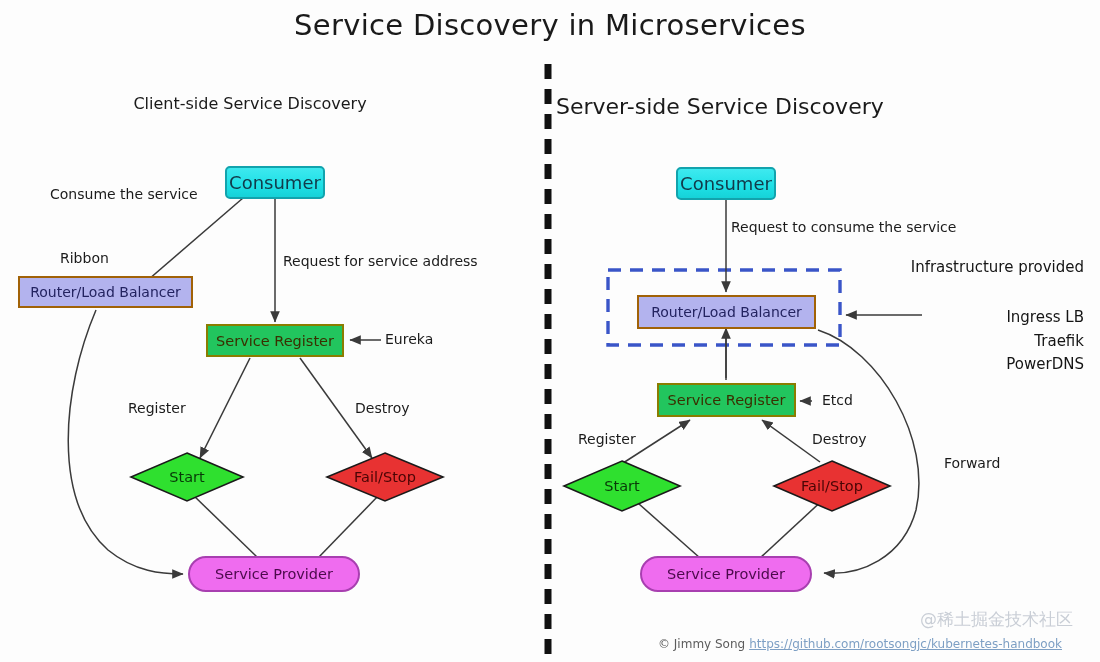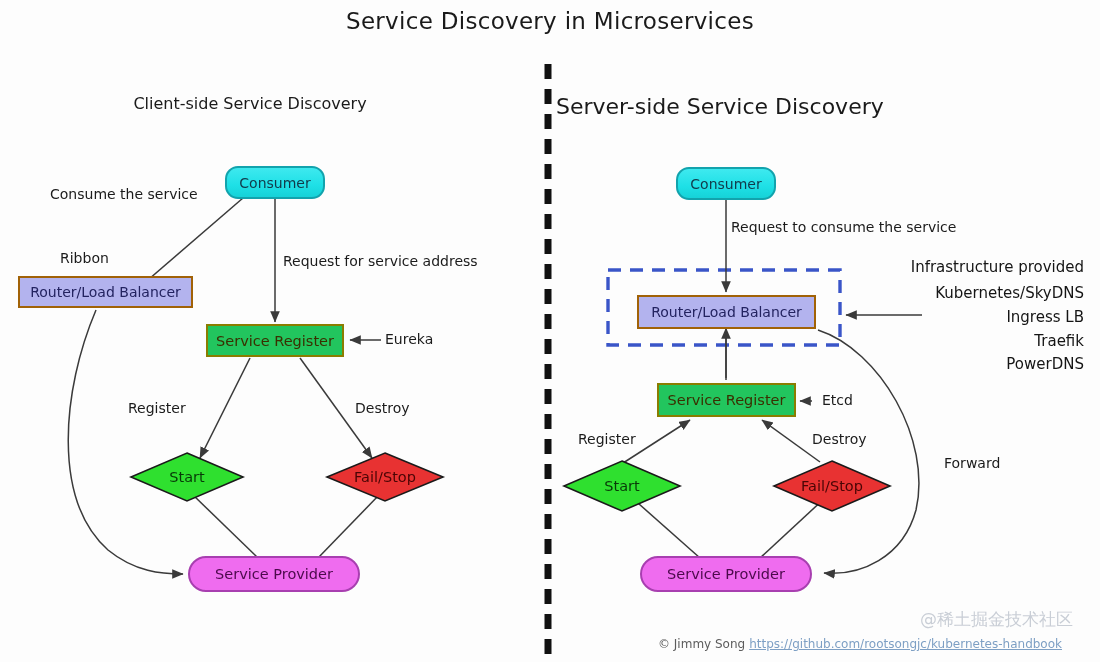--- a/index.html
+++ b/index.html
@@ -14,37 +14,37 @@
   svg#canvas{position:absolute;left:0;top:0;width:1100px;height:662px;}
 
   .ttl{
     position:absolute;
     font-family:"DejaVu Sans", sans-serif;
     color:#1a1a1a;
     white-space:nowrap;
   }
   #main-title{
     left:0;top:8px;width:1100px;text-align:center;
-    font-size:23px;letter-spacing:.3px;
+    font-size:29px;letter-spacing:.3px;
   }
   #left-title{left:0;top:94px;width:500px;text-align:center;font-size:16px;}
   #right-title{left:556px;top:94px;width:500px;text-align:left;font-size:22px;}
 
   
   .node{
     position:absolute;
     display:flex;align-items:center;justify-content:center;
     font-family:"DejaVu Sans", sans-serif;
     white-space:nowrap;
     box-sizing:border-box;
   }
   .pill-consumer{
     background:linear-gradient(180deg,#3ee9ef 0%, #1ee0e6 60%, #16d2d8 100%);
-    border:2px solid #12a3ad;border-radius:13px;
-    color:#123a4a;font-size:14px;
+    border:2px solid #12a3ad;border-radius:5px;
+    color:#123a4a;font-size:18px;
   }
   .box-router{
     background:#b3b3ee;border:2px solid #a16207;
     color:#232360;font-size:14px;
   }
   .box-register{
     background:#22c55e;border:2px solid #8b7d00;
     color:#3a3000;font-size:14.5px;
   }
   .pill-provider{
@@ -187,21 +187,20 @@
 
   <div class="node pill-provider" style="left:640px;top:556px;width:172px;height:36px;">Service Provider</div>
 
   <div class="lbl" style="left:731px;top:219px;">Request to consume the service</div>
   <div class="lbl" style="left:822px;top:392px;">Etcd</div>
   <div class="lbl" style="left:578px;top:431px;">Register</div>
   <div class="lbl" style="left:812px;top:431px;">Destroy</div>
   <div class="lbl" style="left:944px;top:455px;">Forward</div>
 
   <div class="lbl infra r" style="left:780px;top:258px;width:304px;">Infrastructure provided</div>
-  <div class="lbl infra r" style="left:780px;top:284px;width:304px;">Kubernetes/SkyDNS</div>
   <div class="lbl infra r" style="left:780px;top:332px;width:304px;">Traefik</div>
   <div class="lbl infra r" style="left:780px;top:308px;width:304px;">Ingress LB</div>
   <div class="lbl infra r" style="left:780px;top:355px;width:304px;">PowerDNS</div>
 
   <div id="credit">
     <span>© Jimmy Song</span><a class="url" href="#">https://github.com/rootsongjc/kubernetes-handbook</a>
   </div>
   <div id="watermark">@稀土掘金技术社区</div>
 
 </div>

